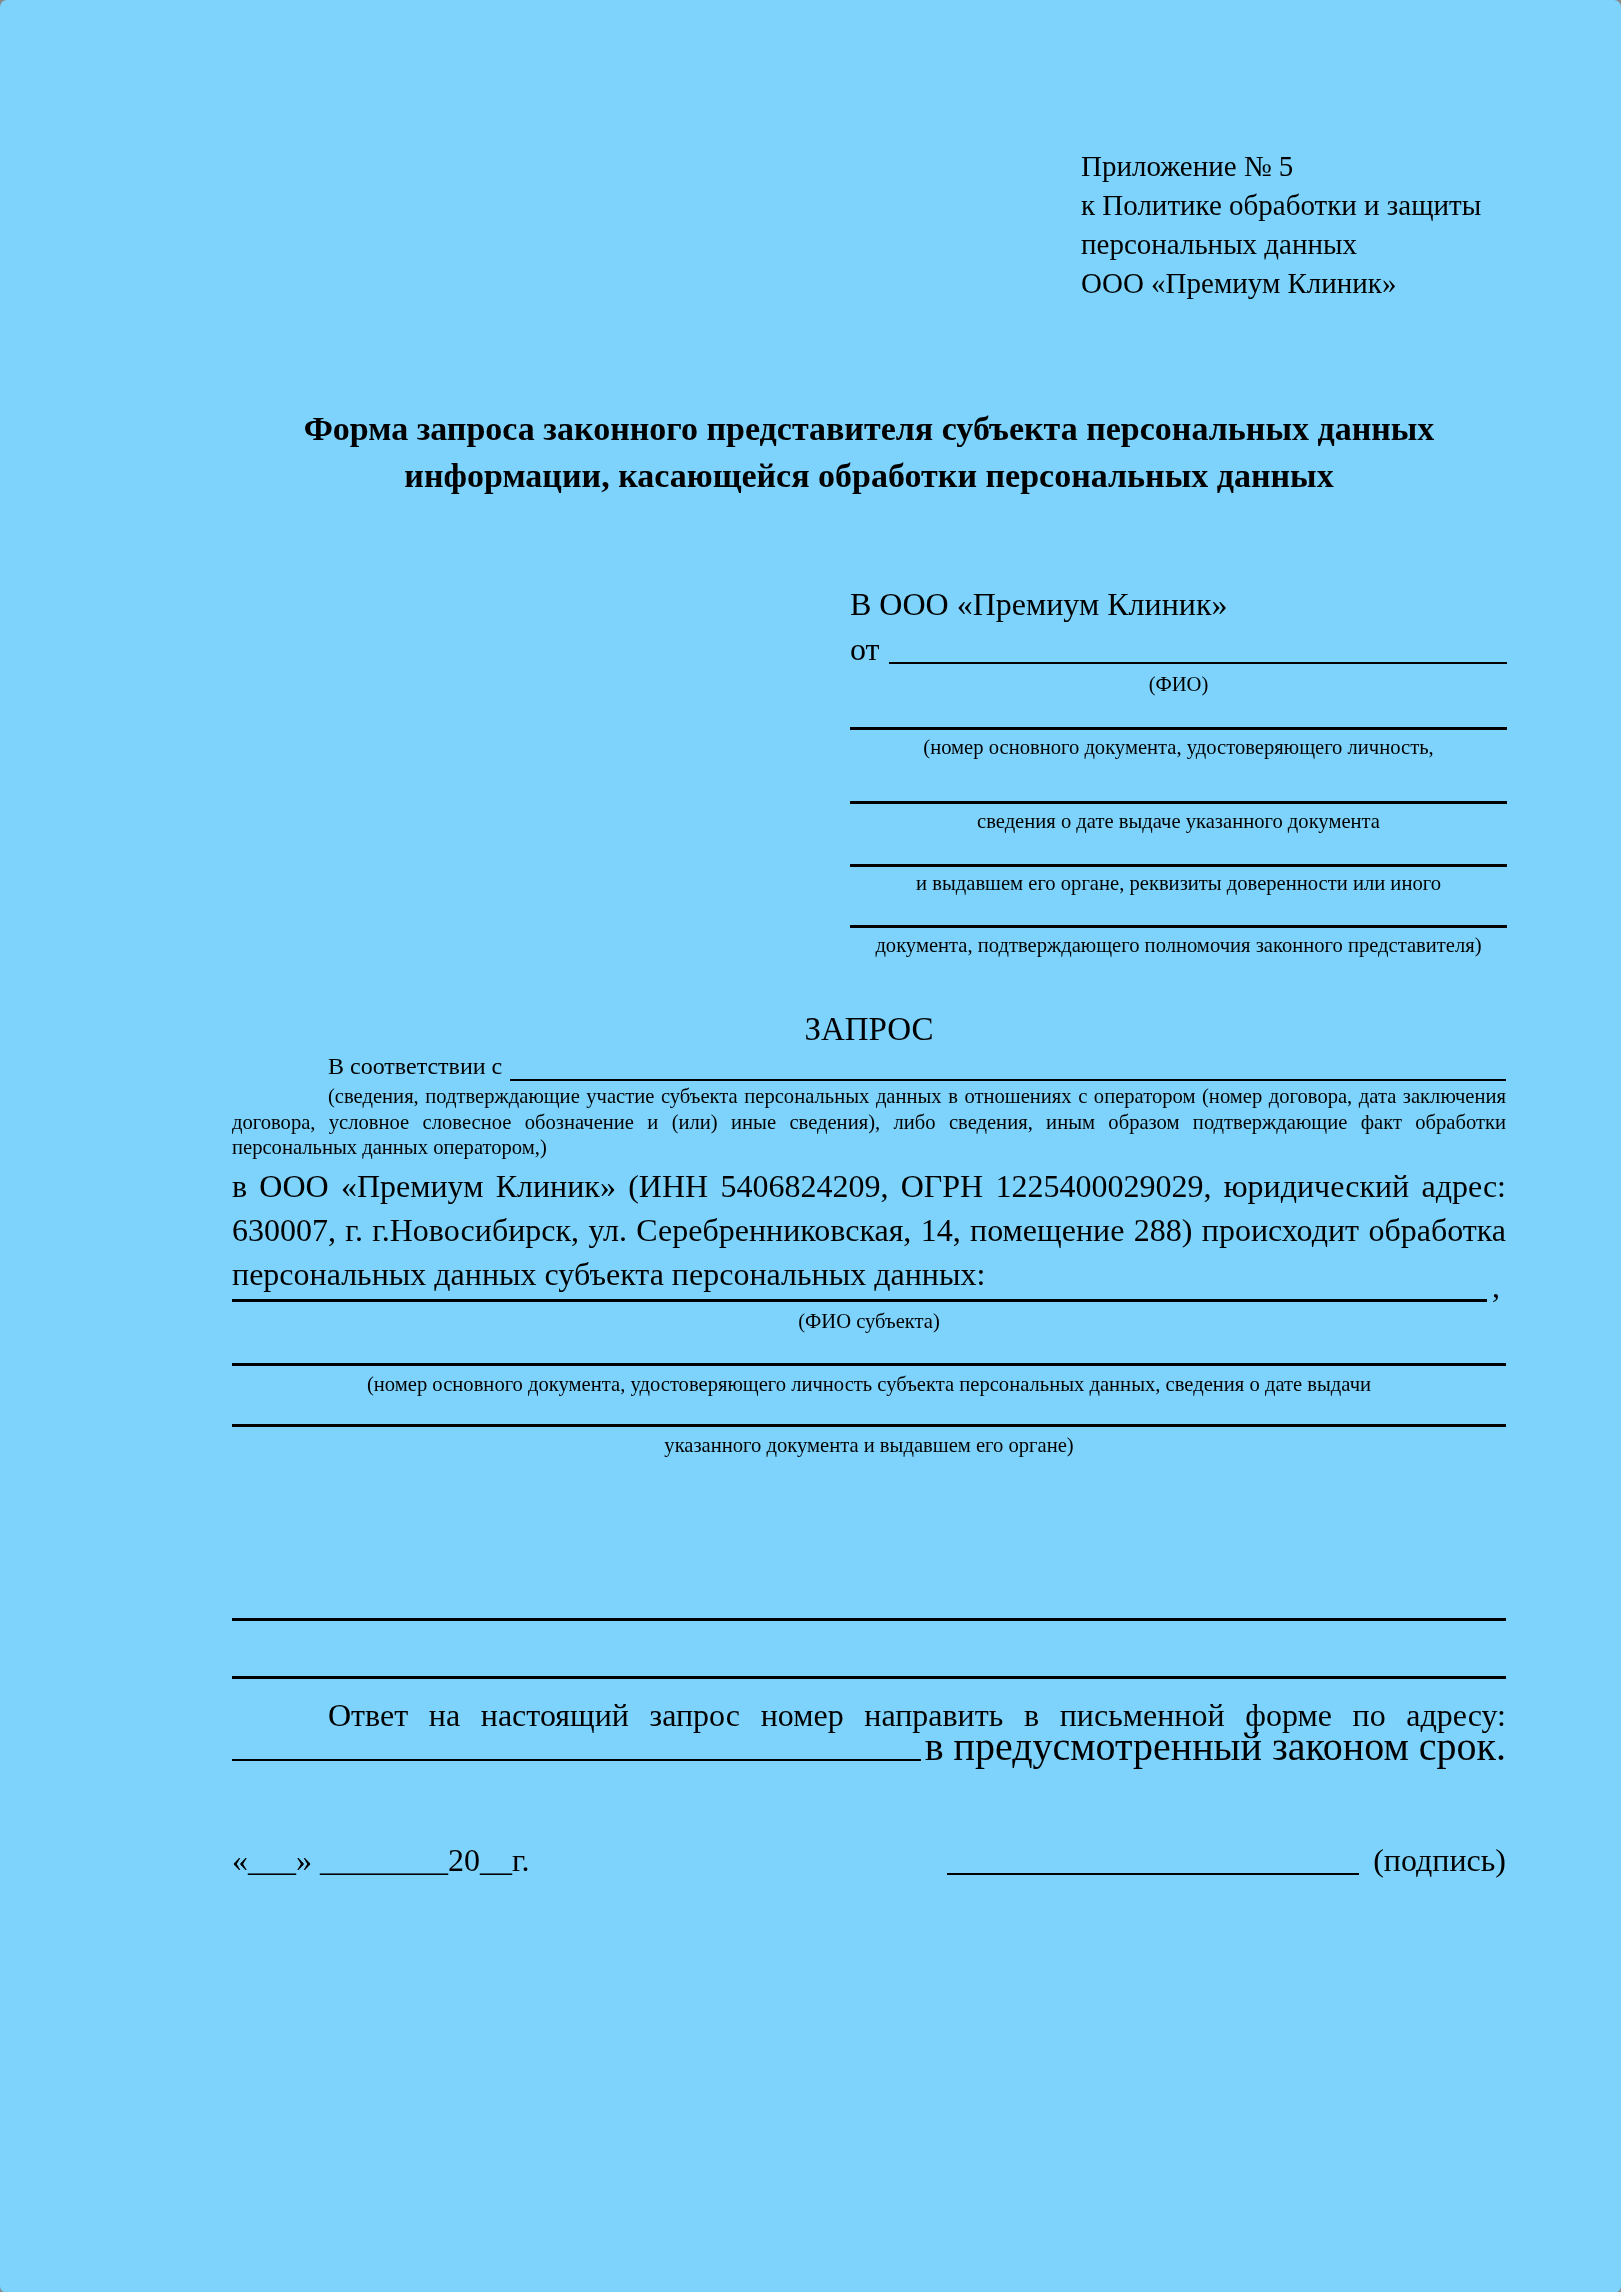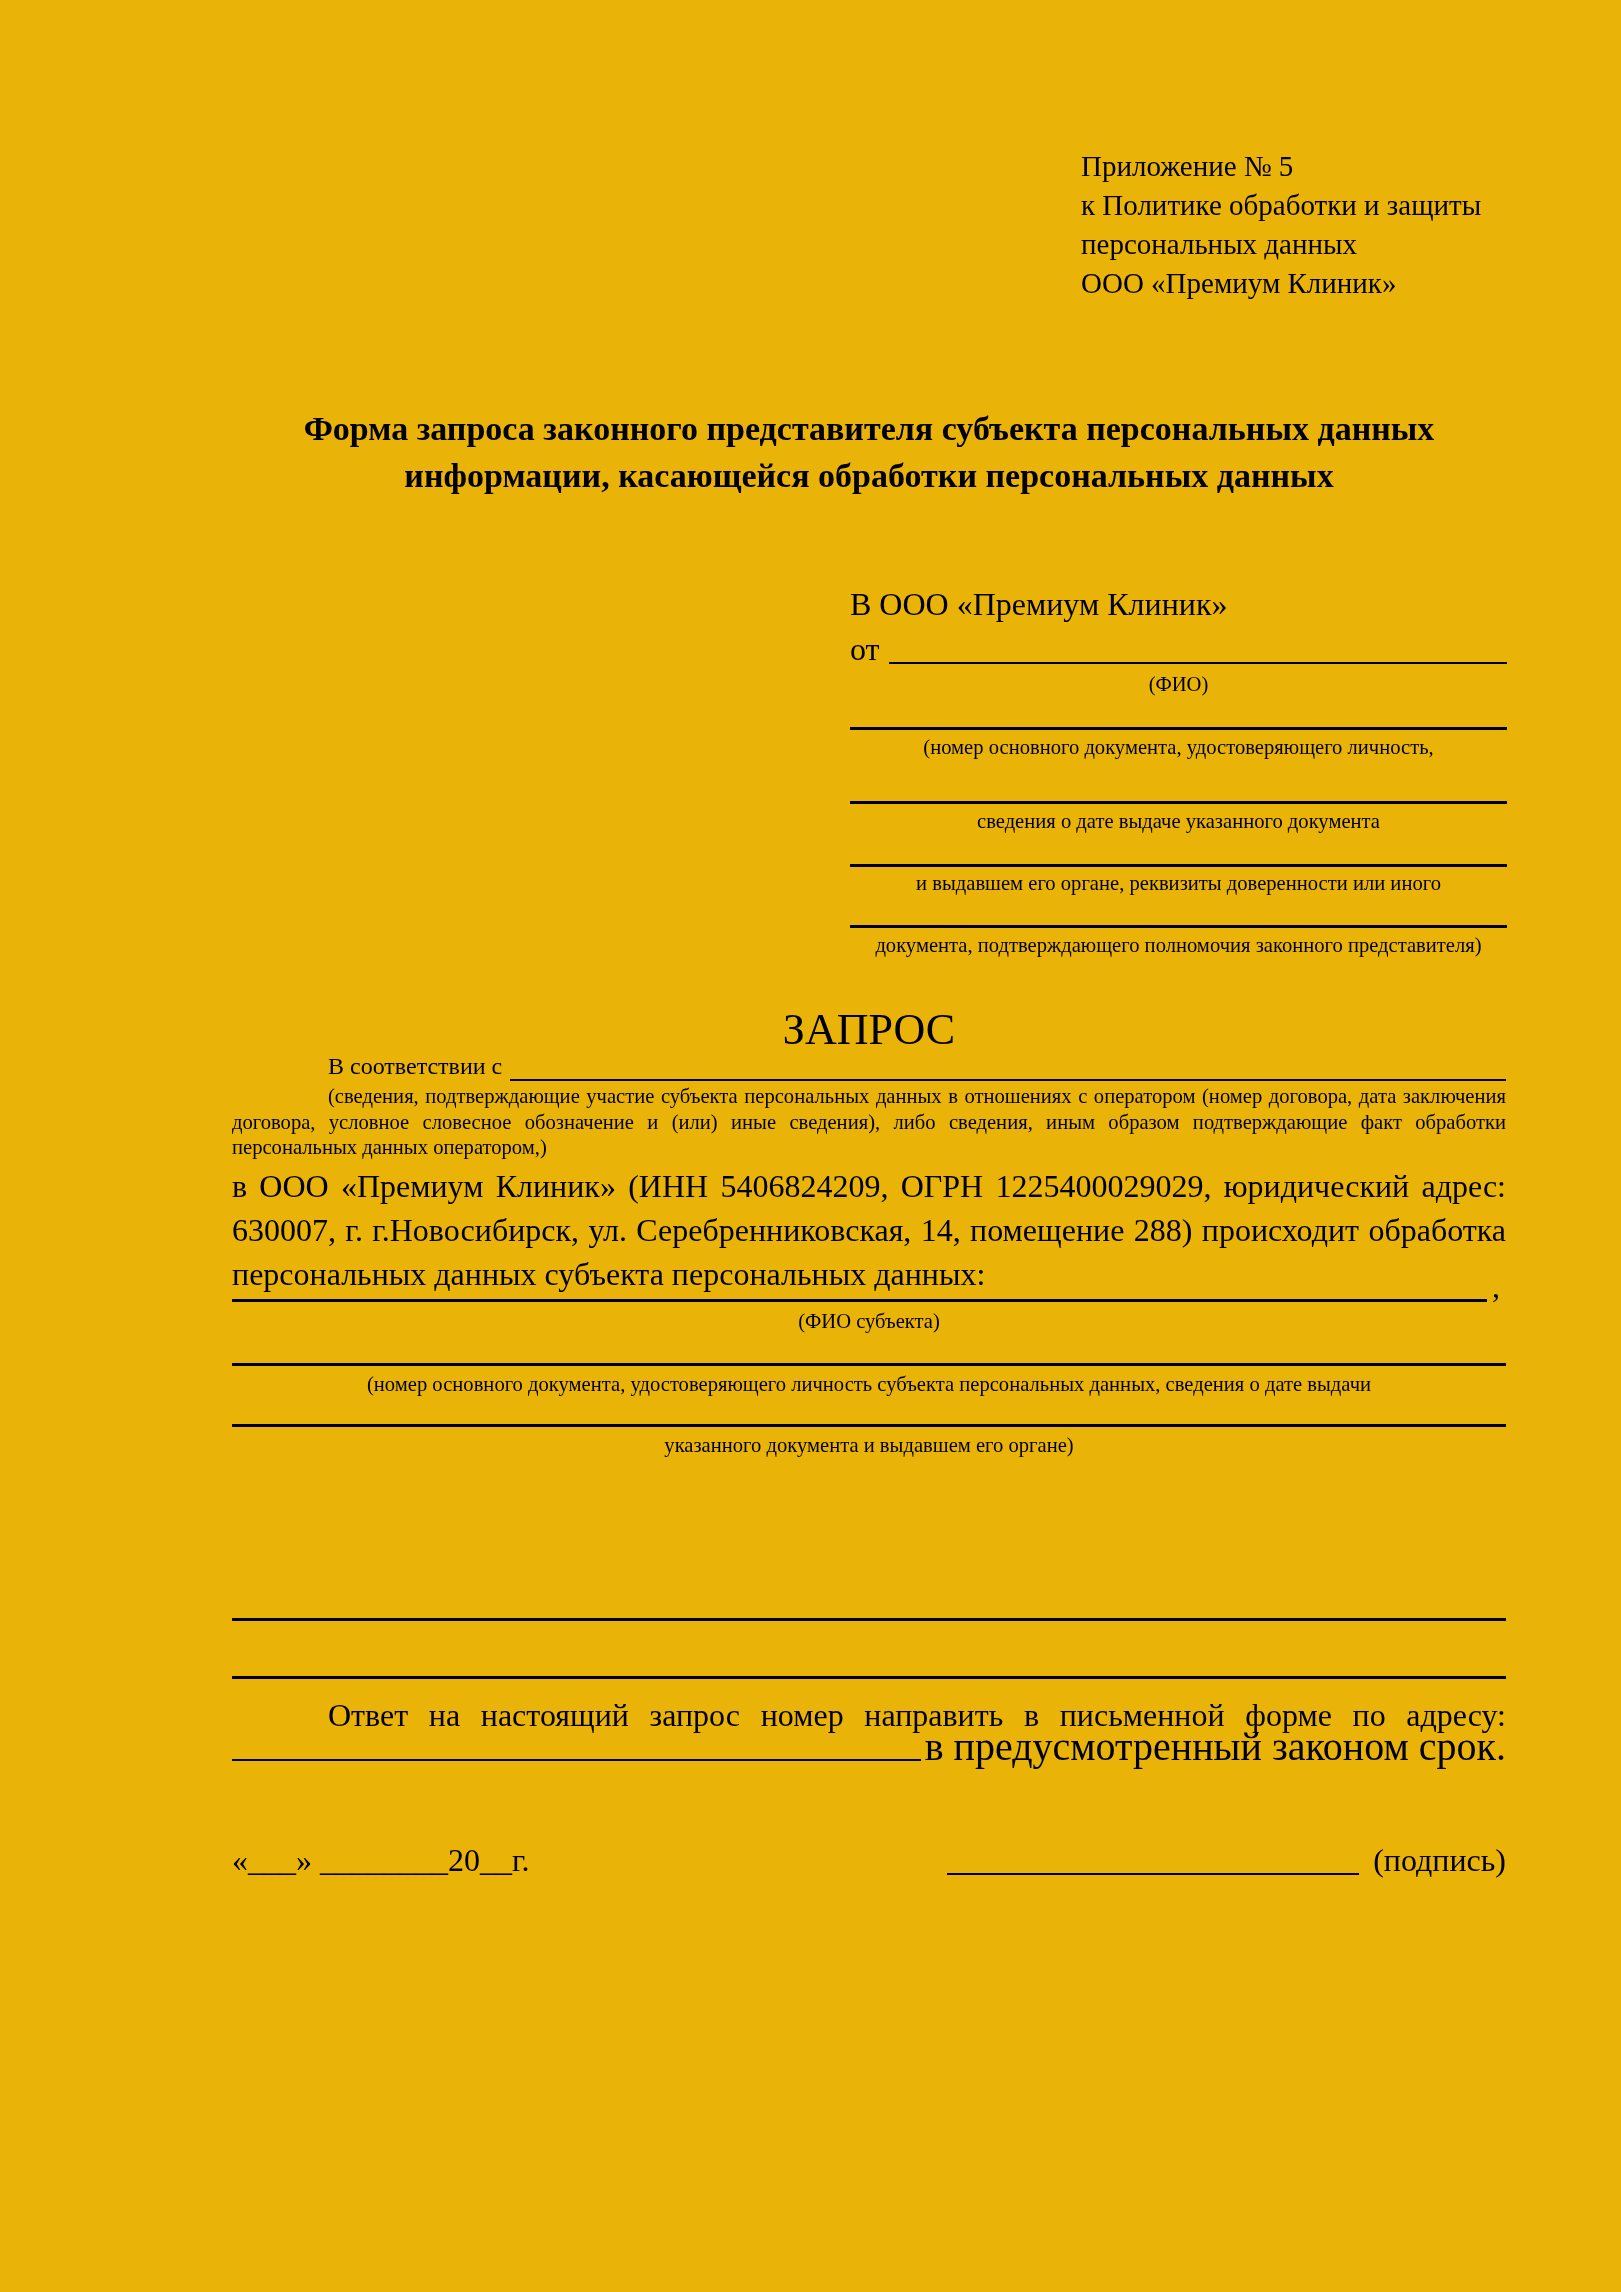--- a/index.html
+++ b/index.html
@@ -1,24 +1,25 @@
 <!DOCTYPE html>
 <html lang="ru"><head>
 <meta charset="utf-8">
 <style>
   html, body { margin: 0; padding: 0; background: #888; }
   .page {
     position: relative;
     width: 1621px;
     height: 2293px;
     margin: 0 auto;
-    background: #eab308;
+    background: #7dd3fc;
     font-family: "Liberation Serif", "DejaVu Serif", serif;
     color: #000000;
     overflow: hidden;
+    border-radius: 7px;
   }
   .abs { position: absolute; }
 
   
   .annex {
     left: 1081px; top: 147px; width: 431px;
     font-size: 29px; line-height: 39px; text-align: left;
   }
 
   
@@ -38,21 +39,21 @@
 
   .caption {
     font-size: 20.6px; line-height: 25.5px; text-align: center; white-space: nowrap;
   }
   .cap-addr { left: 850px; width: 657px; }
   .hline { background: #000; height: 2.9px; }
   .hl-addr { left: 850px; width: 657px; }
   .hl-full { left: 232px; width: 1274px; }
 
   
-  .zapros { left: 232px; top: 1010px; width: 1274px; font-size: 44px; line-height: 39px; text-align: center; }
+  .zapros { left: 232px; top: 1010px; width: 1274px; font-size: 33px; line-height: 39px; text-align: center; }
   .intro-row {
     left: 232px; top: 1047px; width: 1274px; height: 39px;
     display: flex; align-items: flex-end; font-size: 24px;
   }
   .intro-row .lbl { margin-left: 96px; padding-right: 7.8px; line-height: 39px; }
   .smallprint {
     left: 232px; top: 1084px; width: 1274px;
     font-size: 20.6px; line-height: 25.5px; text-align: justify; text-indent: 96px;
   }
   .body-par { left: 232px; width: 1274px; font-size: 32px; line-height: 44px; text-align: justify; }

